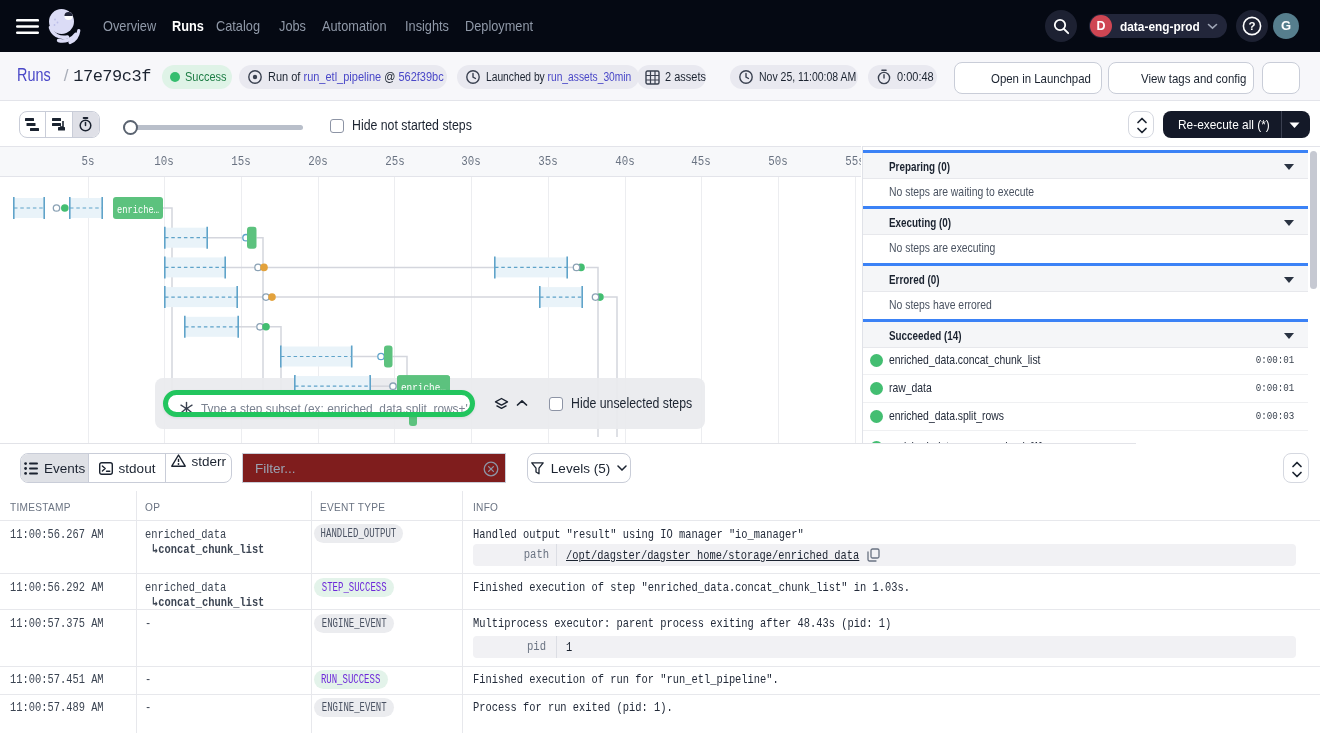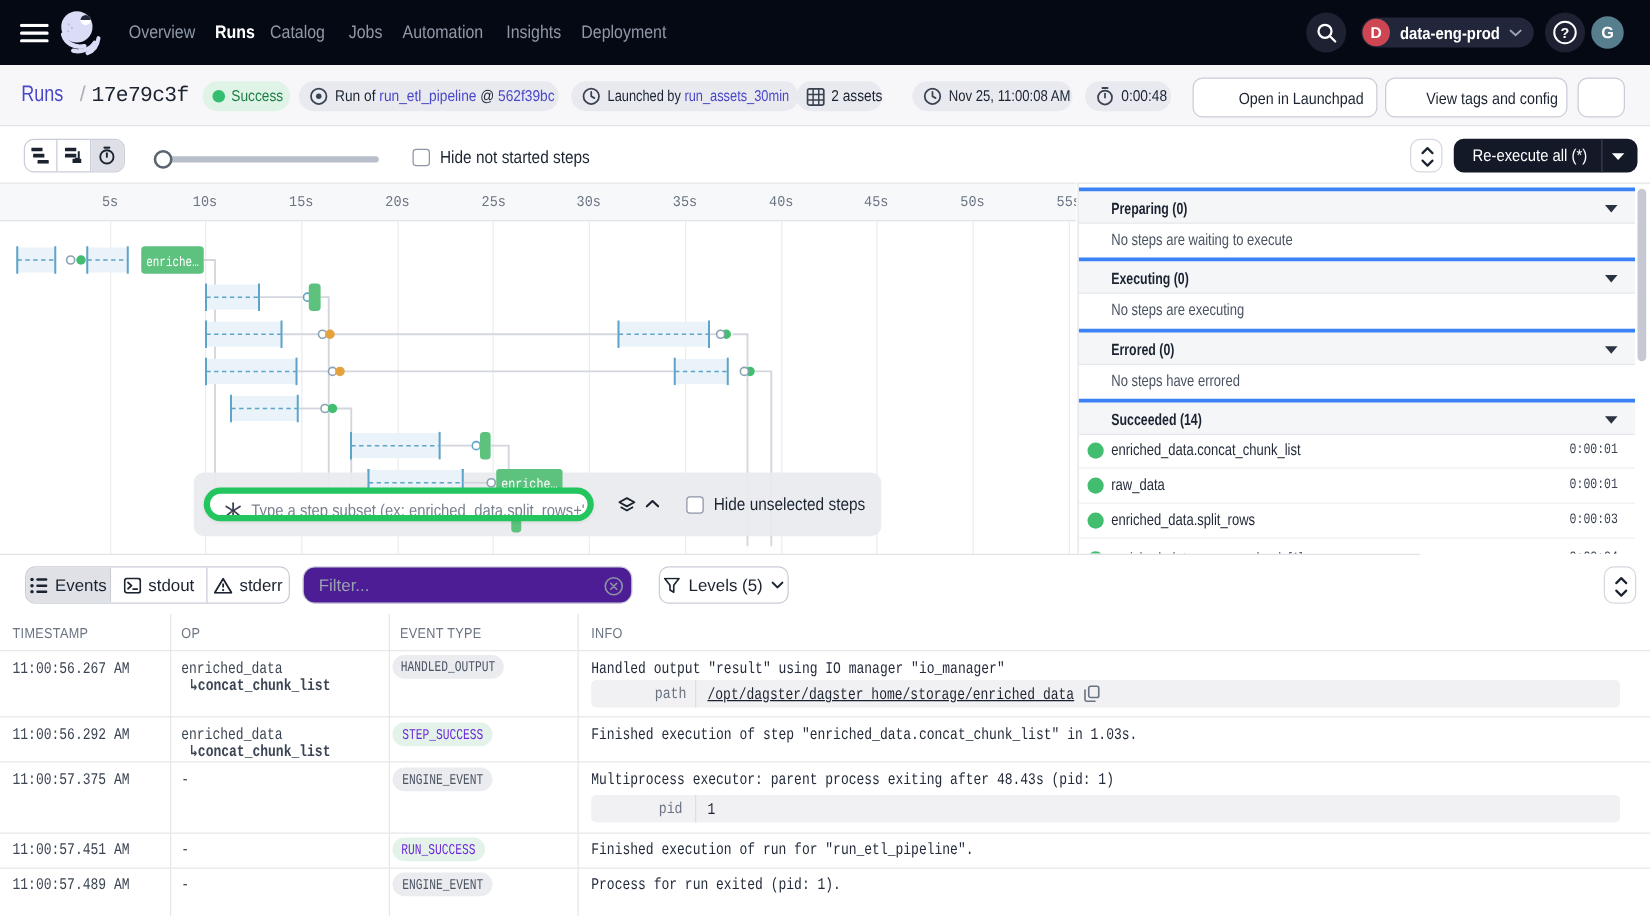--- a/index.html
+++ b/index.html
@@ -450,30 +450,30 @@
         Events
       </div>
       <div style="width:77px;border-right:1px solid #C9CDD8;display:flex;align-items:center;justify-content:center;gap:6px">
         <svg width="14" height="13" viewBox="0 0 14 13">
             <rect x="0.7" y="0.7" width="12.6" height="11.6" rx="2" stroke="#1B2330" stroke-width="1.4" fill="none"></rect>
             <path d="M3.4 4 L6.2 6.5 L3.4 9" stroke="#1B2330" stroke-width="1.4" fill="none" stroke-linecap="round" stroke-linejoin="round"></path>
             <line x1="7.5" y1="9.2" x2="10.8" y2="9.2" stroke="#1B2330" stroke-width="1.4" stroke-linecap="round"></line>
           </svg>
         stdout
       </div>
-      <div style="width:66px;display:flex;align-items:center;justify-content:center;gap:6px">
+      <div style="width:66px;display:flex;justify-content:center;gap:6px">
         <svg width="15" height="13" viewBox="0 0 15 13">
             <path d="M7.5 1 L14.2 12.2 H0.8 z" stroke="#1B2330" stroke-width="1.4" fill="none" stroke-linejoin="round"></path>
             <line x1="7.5" y1="4.8" x2="7.5" y2="8" stroke="#1B2330" stroke-width="1.4"></line>
             <circle cx="7.5" cy="10" r="0.9" fill="#1B2330"></circle>
           </svg>
         stderr
       </div>
     </div>
-    <div class="abs" style="left:242px;top:9px;width:264px;height:30px;border:1px solid #C9CDD8;border-radius:10px;background:#4c1d95">
+    <div class="abs" style="left:242px;top:9px;width:264px;height:30px;border:1px solid #C9CDD8;border-radius:0;background:#7f1d1d">
       <div class="abs" style="left:12px;top:7px;font-size:13.5px;color:#9AA2B1">Filter...</div>
       <svg class="abs" style="left:240px;top:7px" width="16" height="16" viewBox="0 0 16 16">
           <circle cx="8" cy="8" r="6.8" stroke="#8D94A5" stroke-width="1.3" fill="none"></circle>
           <path d="M5.6 5.6 L10.4 10.4 M10.4 5.6 L5.6 10.4" stroke="#8D94A5" stroke-width="1.3" stroke-linecap="round"></path>
         </svg>
     </div>
     <div class="abs" style="left:527px;top:9px;width:104px;height:30px;border:1px solid #C9CDD8;border-radius:8px;background:#fff;display:flex;align-items:center;justify-content:center;gap:7px;font-size:13.5px;color:#1B2330">
       <svg width="13" height="13" viewBox="0 0 13 13">
           <path d="M0.8 0.8 H12.2 L8 6.2 V11.8 L5 10 V6.2 z" stroke="#1B2330" stroke-width="1.3" fill="none" stroke-linejoin="round"></path>
         </svg>

